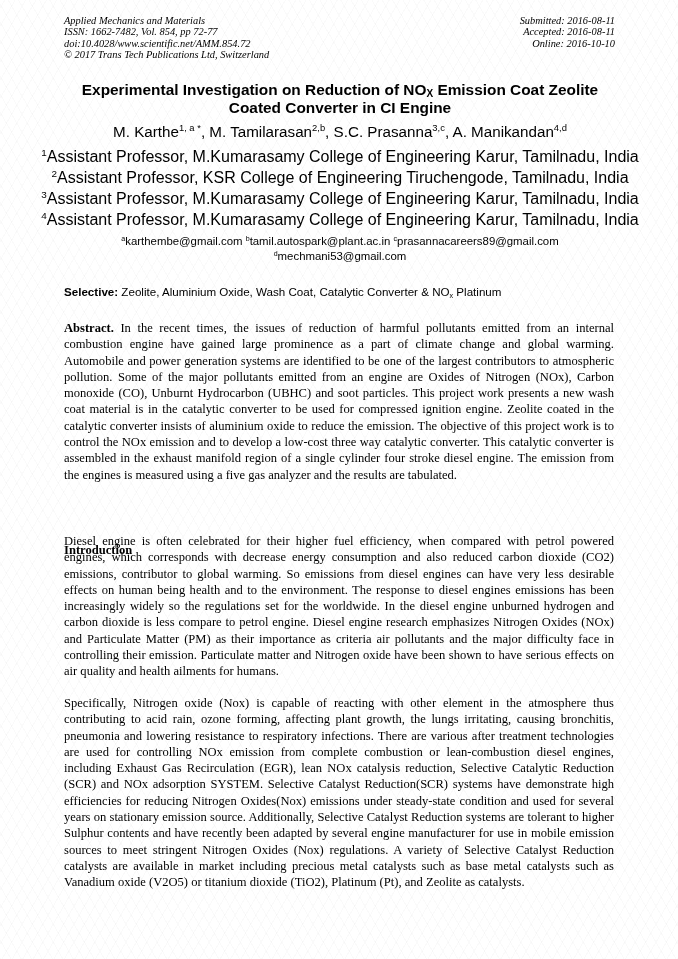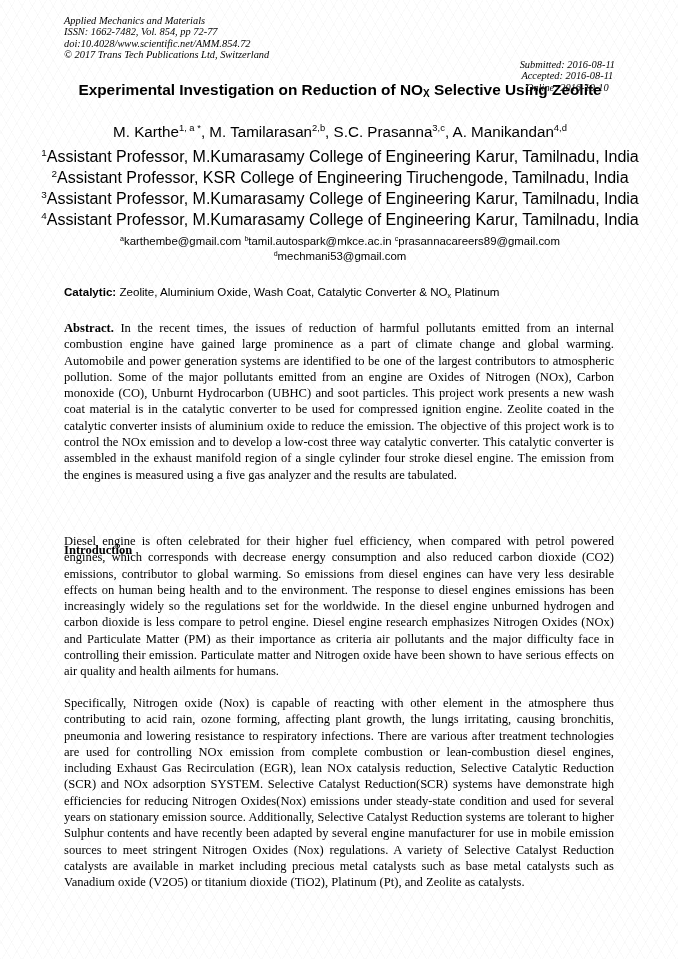--- a/index.html
+++ b/index.html
@@ -24,21 +24,21 @@
     position: absolute;
     top: 15px;
     left: 64px;
     width: 551px;
     font-family: "Liberation Serif", serif;
     font-style: italic;
     font-size: 10.4px;
     line-height: 11.4px;
   }
   .hdr-left { position: absolute; left: 0; top: 0; }
-  .hdr-right { position: absolute; right: 0; top: 0; text-align: center; margin-top: 44px; }
+  .hdr-right { position: absolute; right: 0; top: 0; text-align: right; }
   .hdr div div { white-space: nowrap; }
 
   .title {
     position: absolute;
     top: 81px;
     left: 40px;
     width: 600px;
     text-align: center;
     font-family: "Liberation Sans", sans-serif;
     font-weight: bold;
@@ -131,45 +131,46 @@
     <div>© 2017 Trans Tech Publications Ltd, Switzerland</div>
   </div>
   <div class="hdr-right">
     <div>Submitted: 2016-08-11</div>
     <div>Accepted: 2016-08-11</div>
     <div>Online: 2016-10-10</div>
   </div>
 </div>
 
 <div class="title">
-  <div><span>Experimental Investigation on Reduction of NO</span><sub>X</sub><span> Selective Using Zeolite</span></div>
+  <div><span>Experimental Investigation on Reduction of NO</span><sub>X</sub><span> Emission Coat Zeolite</span></div>
+  <div>Coated Converter in CI Engine</div>
 </div>
 
 <div class="authors">
   <span><span>M. Karthe</span><sup>1, a *</sup><span>, </span></span><span><span>M. Tamilarasan</span><sup>2,b</sup><span>, </span></span><span><span>S.C. Prasanna</span><sup>3,c</sup><span>, </span></span><span><span>A. Manikandan</span><sup>4,d</sup></span>
 </div>
 
 <div class="affil" style="top:150px;"><sup>1</sup><span>Assistant Professor, M.Kumarasamy College of Engineering Karur, Tamilnadu, India</span></div>
 <div class="affil" style="top:171px;"><sup>2</sup><span>Assistant Professor, KSR College of Engineering Tiruchengode, Tamilnadu, India</span></div>
 <div class="affil" style="top:192px;"><sup>3</sup><span>Assistant Professor, M.Kumarasamy College of Engineering Karur, Tamilnadu, India</span></div>
 <div class="affil" style="top:213px;"><sup>4</sup><span>Assistant Professor, M.Kumarasamy College of Engineering Karur, Tamilnadu, India</span></div>
 
 <div class="emails">
   <div>
     <span><sup>a</sup><span>karthembe@gmail.com</span></span>
-    <span><sup>b</sup><span>tamil.autospark@mkce.ac.in</span></span>
+    <span><sup>b</sup><span>tamil.autospark@plant.ac.in</span></span>
     <span><sup>c</sup><span>prasannacareers89@gmail.com</span></span>
   </div>
   <div>
     <span><sup>d</sup><span>mechmani53@gmail.com</span></span>
   </div>
 </div>
 
 <div class="keywords">
-  <b>Catalytic:</b><span> Zeolite, Aluminium Oxide, Wash Coat, Catalytic Converter &amp; NO</span><sub>x</sub><span> Platinum</span>
+  <b>Selective:</b><span> Zeolite, Aluminium Oxide, Wash Coat, Catalytic Converter &amp; NO</span><sub>x</sub><span> Platinum</span>
 </div>
 
 <div class="para" style="top:320px;">
   <b>Abstract.</b><span> In the recent times, the issues of reduction of harmful pollutants emitted from an internal combustion engine have gained large prominence as a part of climate change and global warming. Automobile and power generation systems are identified to be one of the largest contributors to atmospheric pollution. Some of the major pollutants emitted from an engine are Oxides of Nitrogen (NOx), Carbon monoxide (CO), Unburnt Hydrocarbon (UBHC) and soot particles. This project work presents a new wash coat material is in the catalytic converter to be used for compressed ignition engine. Zeolite coated in the catalytic converter insists of aluminium oxide to reduce the emission. The objective of this project work is to control the NOx emission and to  develop a low-cost three way catalytic converter. This catalytic converter is assembled in the exhaust manifold region of a single cylinder four stroke diesel engine. The emission from the engines is measured using a five gas analyzer and the results are tabulated.</span>
 </div>
 
 <div class="section-head">Introduction</div>
 
 <div class="para" style="top:533px;">Diesel engine is often celebrated for their higher fuel efficiency, when compared with petrol powered engines, which corresponds with decrease energy consumption and also reduced carbon dioxide (CO2) emissions, contributor to global warming. So emissions from diesel engines can have very less desirable effects on human being health and to the environment. The response to diesel engines emissions has been increasingly widely so the regulations set for the worldwide. In the diesel engine unburned hydrogen and carbon dioxide is less compare to petrol engine. Diesel engine research emphasizes Nitrogen Oxides (NOx) and Particulate Matter (PM) as their importance as criteria air pollutants and the major difficulty face in controlling their emission. Particulate matter and Nitrogen oxide have been shown to have serious effects on air quality and health ailments for humans.</div>
 <div class="para" style="top:695px;">Specifically, Nitrogen oxide (Nox) is capable of reacting with other element in the atmosphere thus contributing to acid rain, ozone forming, affecting plant growth, the lungs irritating, causing bronchitis, pneumonia and lowering resistance to respiratory infections. There are various after treatment technologies are used for controlling NOx emission from complete combustion or lean-combustion diesel engines, including Exhaust Gas Recirculation (EGR), lean NOx catalysis reduction, Selective Catalytic Reduction (SCR) and NOx adsorption SYSTEM. Selective Catalyst Reduction(SCR) systems have demonstrate high efficiencies for reducing Nitrogen Oxides(Nox) emissions under steady-state condition and used for several years on stationary emission source. Additionally, Selective Catalyst Reduction systems are tolerant to higher Sulphur contents and have recently been adapted by several engine manufacturer for use in mobile emission sources to meet stringent Nitrogen Oxides (Nox) regulations.  A variety of Selective Catalyst Reduction catalysts are available in market including precious metal catalysts such as base metal catalysts such as Vanadium oxide (V2O5) or titanium dioxide (TiO2), Platinum (Pt), and Zeolite as catalysts.</div>

